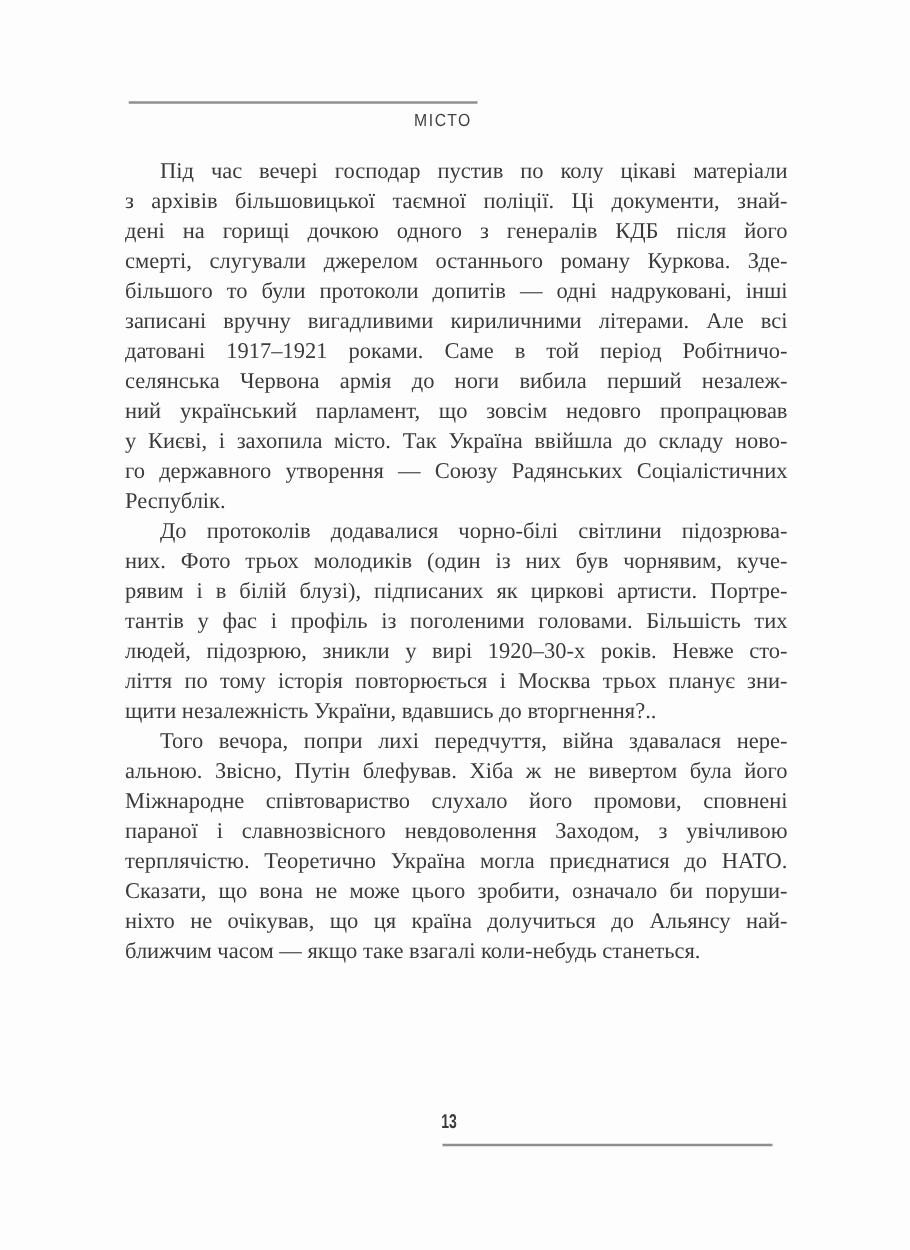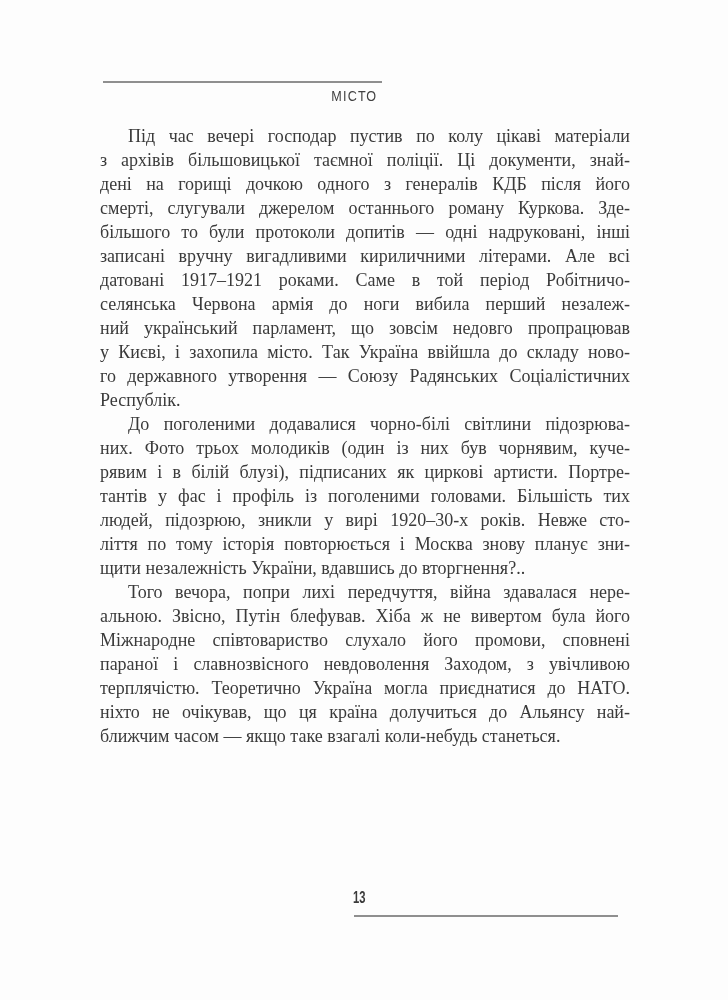--- a/index.html
+++ b/index.html
@@ -76,31 +76,32 @@
       <div class="line">дені на горищі дочкою одного з генералів КДБ після його</div>
       <div class="line">смерті, слугували джерелом останнього роману Куркова. Зде-</div>
       <div class="line">більшого то були протоколи допитів — одні надруковані, інші</div>
       <div class="line">записані вручну вигадливими кириличними літерами. Але всі</div>
       <div class="line">датовані 1917–1921 роками. Саме в той період Робітничо-</div>
       <div class="line">селянська Червона армія до ноги вибила перший незалеж-</div>
       <div class="line">ний український парламент, що зовсім недовго пропрацював</div>
       <div class="line">у Києві, і захопила місто. Так Україна ввійшла до складу ново-</div>
       <div class="line">го державного утворення — Союзу Радянських Соціалістичних</div>
       <div class="line para-last">Республік.</div>
-      <div class="line para-first">До поголеними додавалися чорно-білі світлини підозрюва-</div>
+      <div class="line para-first">До протоколів додавалися чорно-білі світлини підозрюва-</div>
       <div class="line">них. Фото трьох молодиків (один із них був чорнявим, куче-</div>
       <div class="line">рявим і в білій блузі), підписаних як циркові артисти. Портре-</div>
       <div class="line">тантів у фас і профіль із поголеними головами. Більшість тих</div>
       <div class="line">людей, підозрюю, зникли у вирі 1920–30-х років. Невже сто-</div>
-      <div class="line">ліття по тому історія повторюється і Москва знову планує зни-</div>
+      <div class="line">ліття по тому історія повторюється і Москва трьох планує зни-</div>
       <div class="line para-last">щити незалежність України, вдавшись до вторгнення?..</div>
       <div class="line para-first">Того вечора, попри лихі передчуття, війна здавалася нере-</div>
       <div class="line">альною. Звісно, Путін блефував. Хіба ж не вивертом була його</div>
       <div class="line">Міжнародне співтовариство слухало його промови, сповнені</div>
       <div class="line">параної і славнозвісного невдоволення Заходом, з увічливою</div>
       <div class="line">терплячістю. Теоретично Україна могла приєднатися до НАТО.</div>
+      <div class="line">Сказати, що вона не може цього зробити, означало би поруши-</div>
       <div class="line">ніхто не очікував, що ця країна долучиться до Альянсу най-</div>
       <div class="line para-last">ближчим часом — якщо таке взагалі коли-небудь станеться.</div>
     </div>
 
   <div class="page-number">13</div>
   <div class="footer-rule"></div>
 </div>
 
 </body></html>

